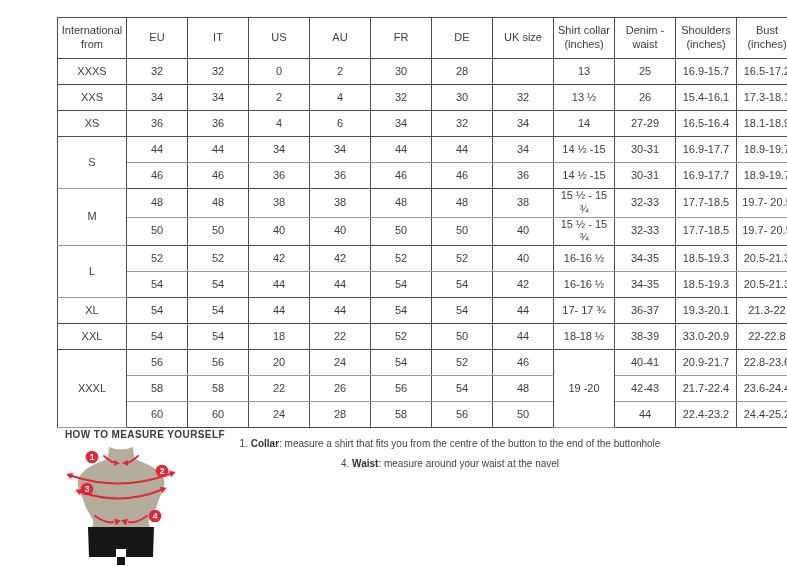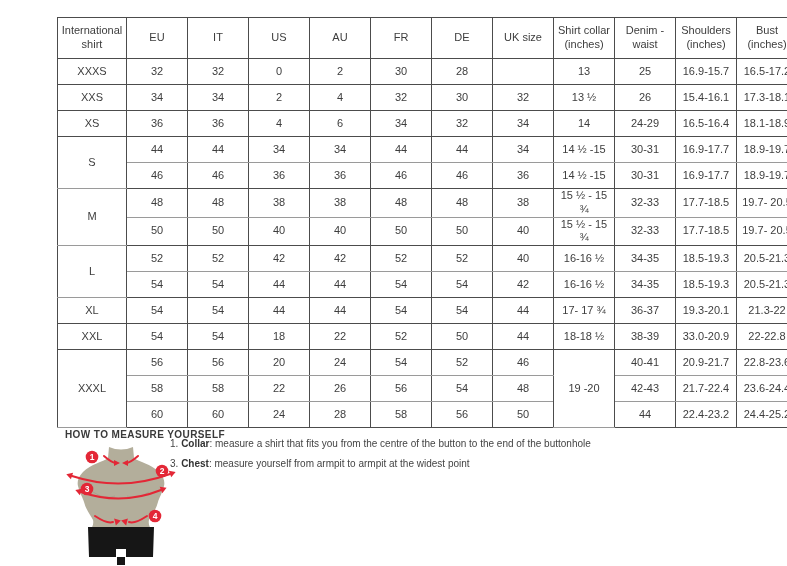--- a/index.html
+++ b/index.html
@@ -27,38 +27,38 @@
   
   .size-table tr.lt > td{border-top-color:#9a9a9a;}
   .size-table tr.lb > td{border-bottom-color:#9a9a9a;}
   .size-table td[rowspan]{border-color:var(--border,#4c4c4c);}
   
   .measure-title{
     position:absolute;left:57px;top:429px;
     font-size:10px;font-weight:bold;letter-spacing:.4px;color:#3a3a3a;padding-left:8px;
   }
   .measure-list{position:absolute;left:170px;top:438px;width:560px;}
-  .m-item{font-size:10px;color:#444;margin-bottom:7.5px;line-height:12px;}
+  .m-item{font-size:10px;color:#444;margin-bottom:7.5px;line-height:12px;text-align:center;}
   .m-item .m-num{color:#444;}
   .m-item b{color:#333;}
   .measure-figure{position:absolute;left:57px;top:446px;}
   .tan-fill{fill:var(--tan,#b3ae9b);}
   .seam{stroke:#a29d89;fill:none;stroke-width:1;opacity:.7;}
   .shorts-fill{fill:#161616;}
   .red-stroke{stroke:var(--red,#e32736);fill:none;stroke-width:2;stroke-linecap:round;}
   .red-fill{fill:var(--red,#e32736);}
   .badge-num{fill:#ffffff;font-size:8.5px;font-weight:bold;font-family:"Liberation Sans",sans-serif;text-anchor:middle;}
 </style>
 </head>
 <body>
 
 <table class="size-table">
   <thead>
     <tr id="thead-row">
-        <th class="c-int">International shirt</th>
+        <th class="c-int">International from</th>
         <th>EU</th>
         <th>IT</th>
         <th>US</th>
         <th>AU</th>
         <th>FR</th>
         <th>DE</th>
         <th>UK size</th>
         <th>Shirt collar (inches)</th>
         <th>Denim - waist</th>
         <th>Shoulders (inches)</th>
@@ -97,21 +97,21 @@
       <tr>
         <td rowspan="1">XS</td>
         <td>36</td>
         <td>36</td>
         <td>4</td>
         <td>6</td>
         <td>34</td>
         <td>32</td>
         <td>34</td>
         <td>14</td>
-        <td>24-29</td>
+        <td>27-29</td>
         <td>16.5-16.4</td>
         <td>18.1-18.9</td>
       </tr>
       <tr class="lb">
         <td rowspan="2">S</td>
         <td>44</td>
         <td>44</td>
         <td>34</td>
         <td>34</td>
         <td>44</td>
@@ -255,21 +255,21 @@
         <td>22.4-23.2</td>
         <td>24.4-25.2</td>
       </tr>
     </tbody>
 </table>
 
 <div class="measure-title">HOW TO MEASURE YOURSELF</div>
 
 <div class="measure-list" id="measure-list">
     <div class="m-item"><span class="m-num">1. </span><b>Collar</b><span>: measure a shirt that fits you from the centre of the button to the end of the buttonhole</span></div>
-    <div class="m-item"><span class="m-num">3. </span><b>Chest</b><span>: measure yourself from armpit to armpit at the widest point</span></div>
+    <div class="m-item"><span class="m-num">4. </span><b>Waist</b><span>: measure around your waist at the navel</span></div>
   </div>
 
 <svg class="measure-figure" width="125" height="120" viewBox="0 0 125 120" aria-hidden="true">
 
   <path class="tan-fill" d="M52,1 Q64,6 76,1 L77,12 C82,16 94,18 102,26 C107,31 108,36 107,40
            C105,48 102,52 101,56 C99,64 94,70 92,74 C91,78 93,81 94,84 L94,92
            L34,92 L34,84 C35,81 37,78 36,74 C34,70 29,64 27,56 C26,52 23,48 21,40
            C20,36 21,31 26,26 C34,18 46,16 51,12 Z"></path>
   <path class="seam" d="M36,46 Q48,54 58,50"></path>
   <path class="seam" d="M92,46 Q80,54 70,50"></path>

